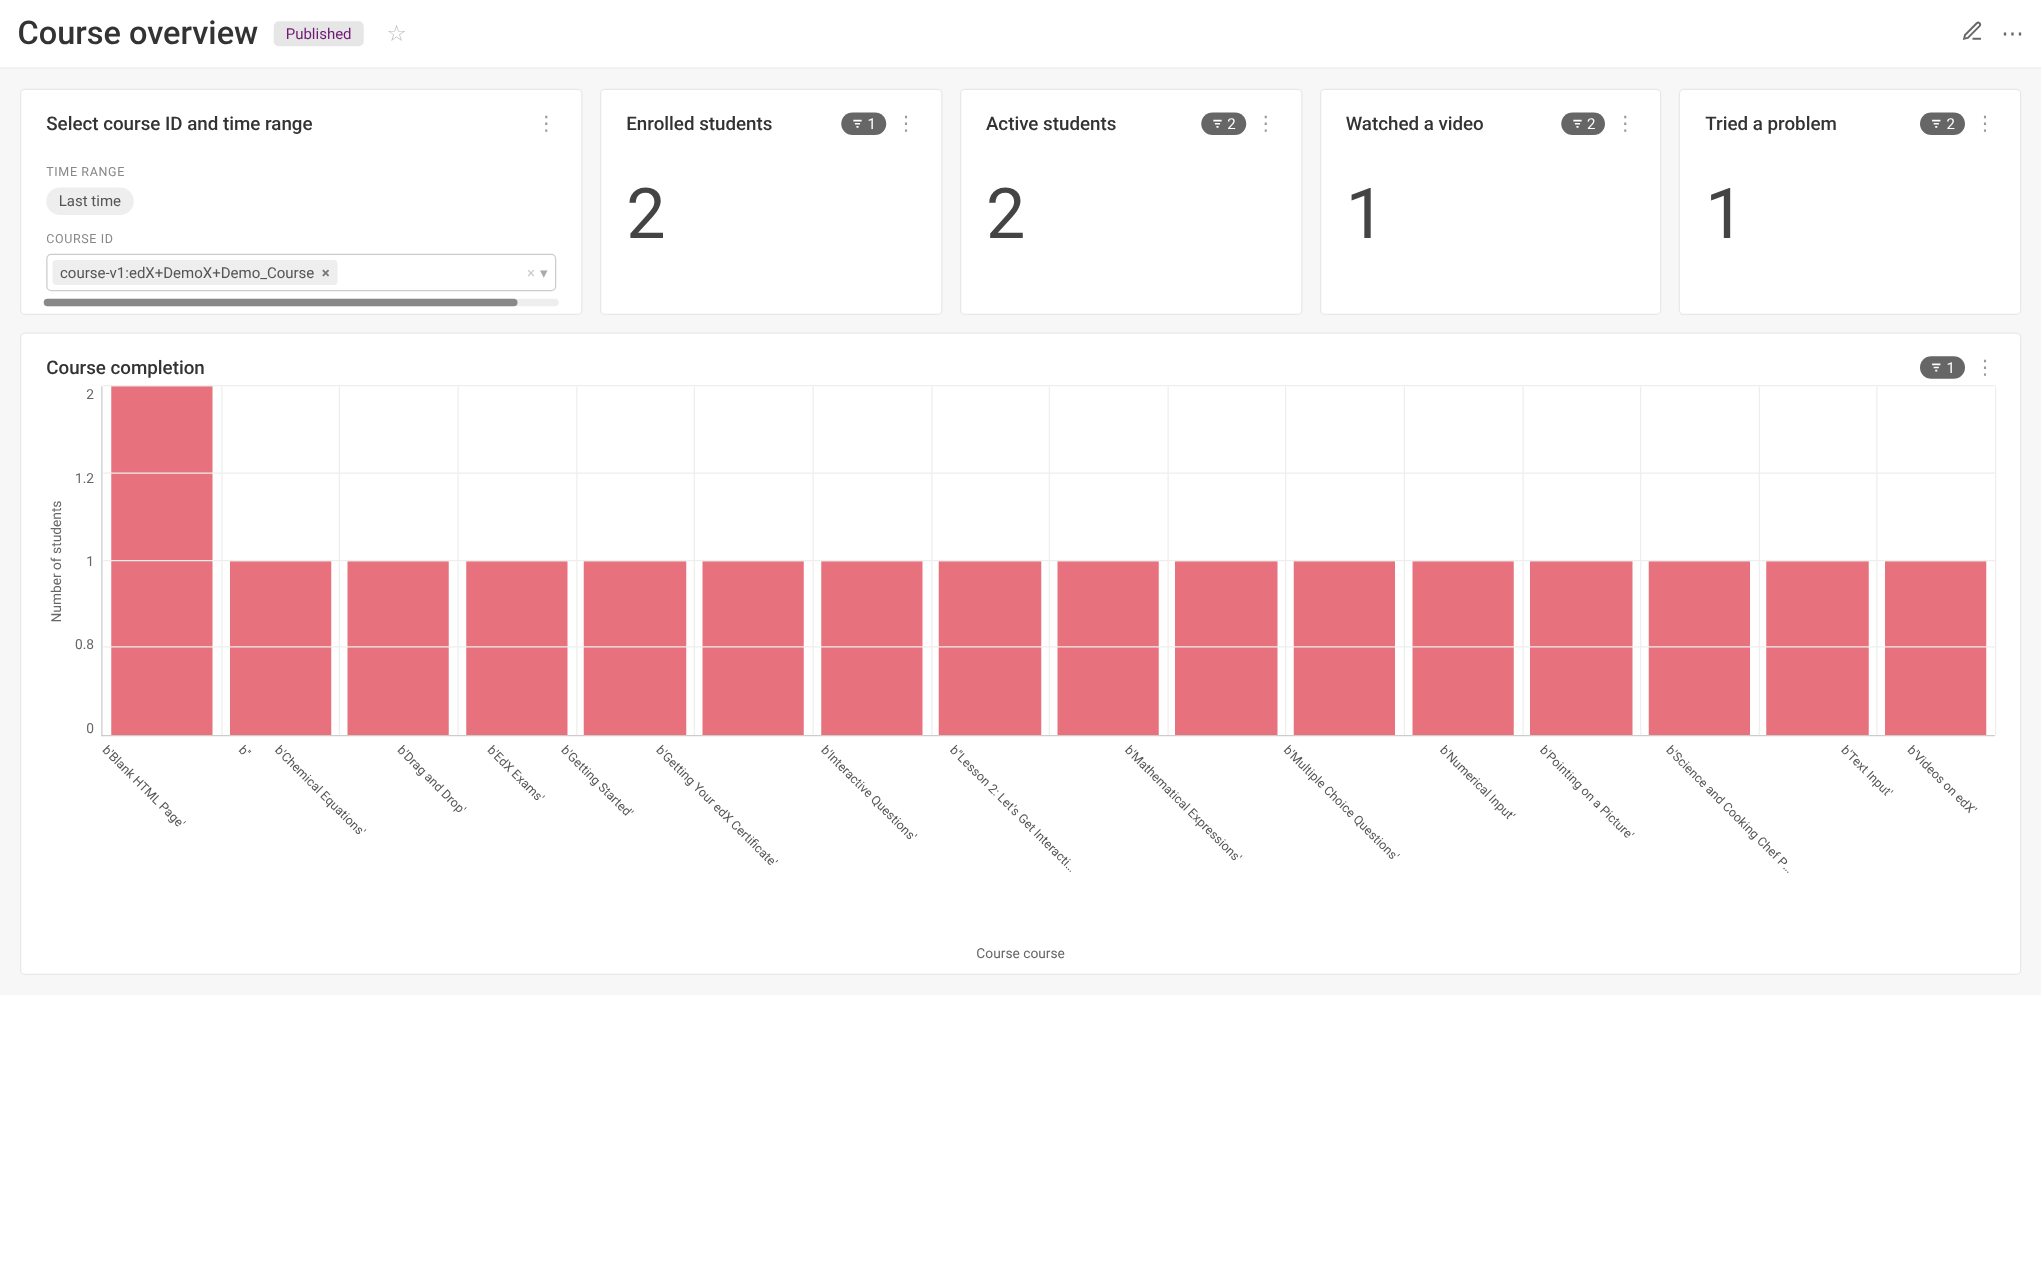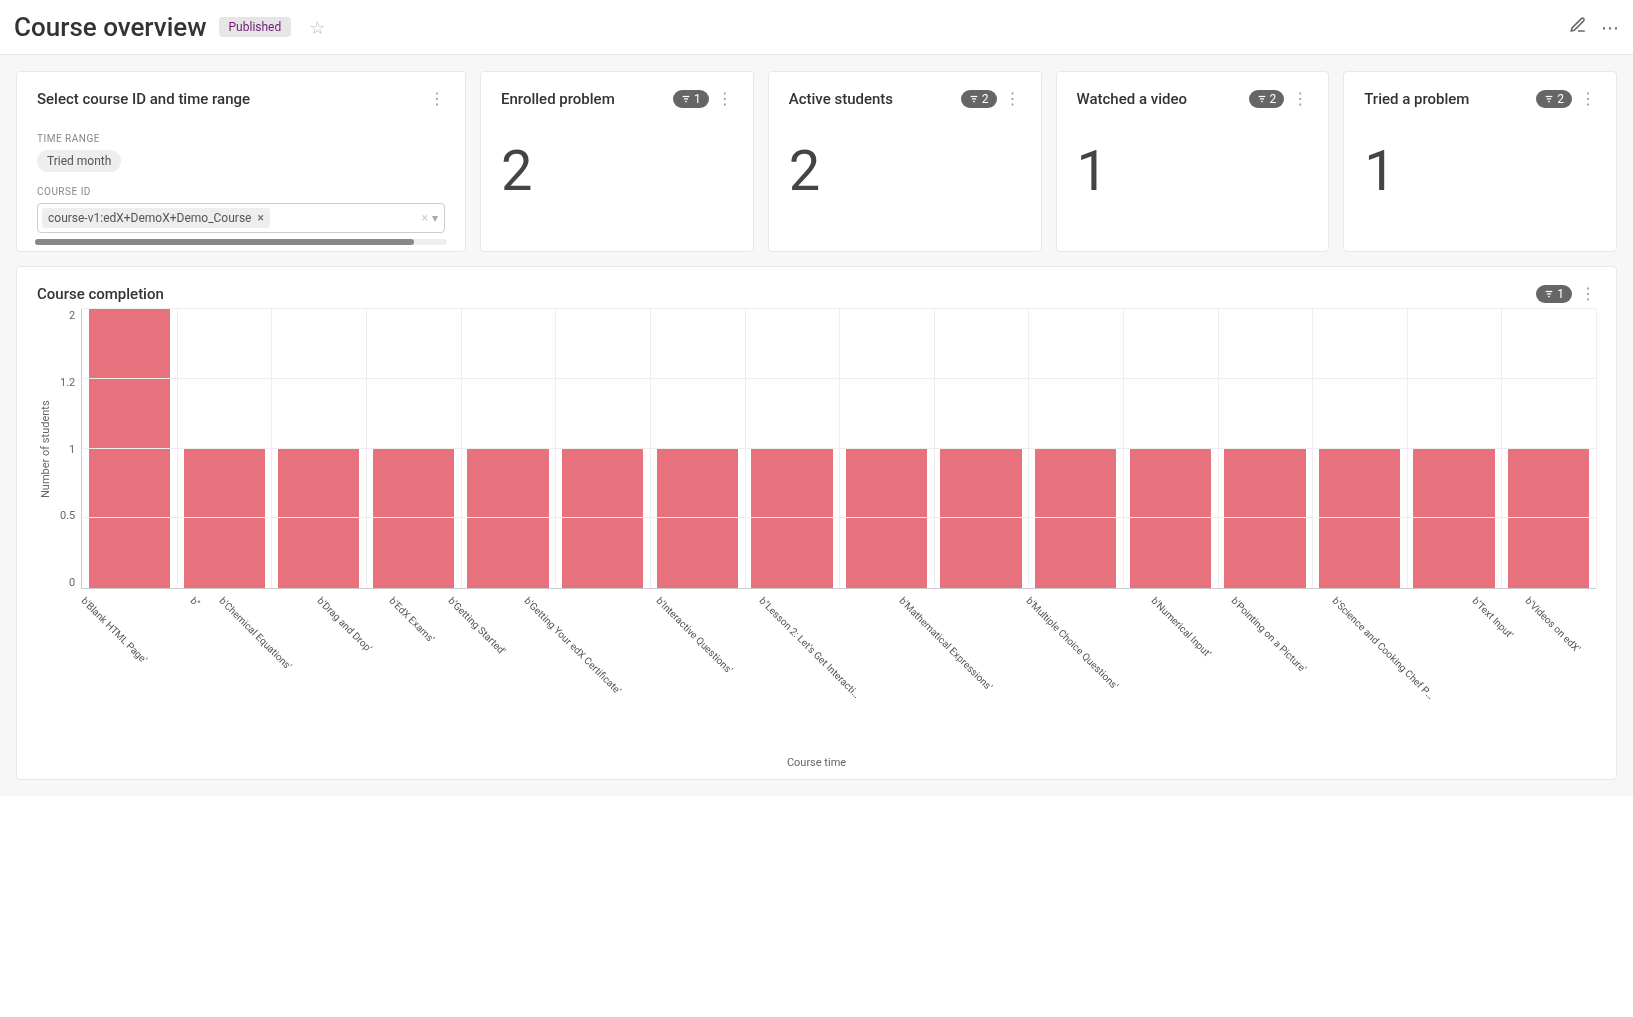--- a/index.html
+++ b/index.html
@@ -72,40 +72,40 @@
   <div class="top-row">
 
     <div class="card">
       <div class="card-hdr">
         <div class="card-title">Select course ID and time range</div>
         <div class="card-ctrl">
           <div class="kebab">⋮</div>
         </div>
       </div>
       <div class="ctrl-label">TIME RANGE</div>
-      <div class="pill-gray">Tried month</div>
+      <div class="pill-gray">Last time</div>
       <div class="ctrl-label">COURSE ID</div>
       <div class="select-box">
         <span class="select-chip">
           <span>course-v1:edX+DemoX+Demo_Course</span>
           <span class="x">×</span>
         </span>
         <span class="select-caret">
           <span class="select-clear">×</span>
           <span>▾</span>
         </span>
       </div>
       <div class="hscroll">
           <div class="hscroll-thumb"></div>
         </div>
     </div>
 
     <div class="card">
       <div class="card-hdr">
-        <div class="card-title">Enrolled problem</div>
+        <div class="card-title">Enrolled students</div>
         <div class="card-ctrl">
           <span class="filter-pill">
             <svg viewBox="0 0 24 24" fill="none" stroke="currentColor" stroke-width="3">
                 <line x1="4" y1="6" x2="20" y2="6"></line>
                 <line x1="7" y1="12" x2="17" y2="12"></line>
                 <line x1="10" y1="18" x2="14" y2="18"></line>
               </svg>
             <span>1</span>
           </span>
           <div class="kebab">⋮</div>
@@ -186,21 +186,21 @@
       </div>
     </div>
 
     <div class="chart-wrap">
       <div class="ylab">Number of students</div>
       <div class="chart-axes">
         <div class="yaxis" id="yaxis">
             <div>2</div>
             <div>1.2</div>
             <div>1</div>
-            <div>0.5</div>
+            <div>0.8</div>
             <div>0</div>
           </div>
         <div class="plot" id="plot">
           <div class="bars" id="bars">
               <div class="bar-slot">
                 <div class="bar" title="b'Blank HTML Page': 2" style="height: 100%;"></div>
               </div>
               <div class="bar-slot">
                 <div class="bar" title="b'': 1" style="height: 50%;"></div>
               </div>
@@ -313,16 +313,16 @@
         <div class="xlabel-slot">
           <div class="xlabel">b'Science and Cooking Chef Profile: JOS\…</div>
         </div>
         <div class="xlabel-slot">
           <div class="xlabel">b'Text Input'</div>
         </div>
         <div class="xlabel-slot">
           <div class="xlabel">b'Videos on edX'</div>
         </div>
       </div>
-    <div class="xaxis-title">Course time</div>
+    <div class="xaxis-title">Course course</div>
   </div>
 
 </div>
 
 </body></html>

